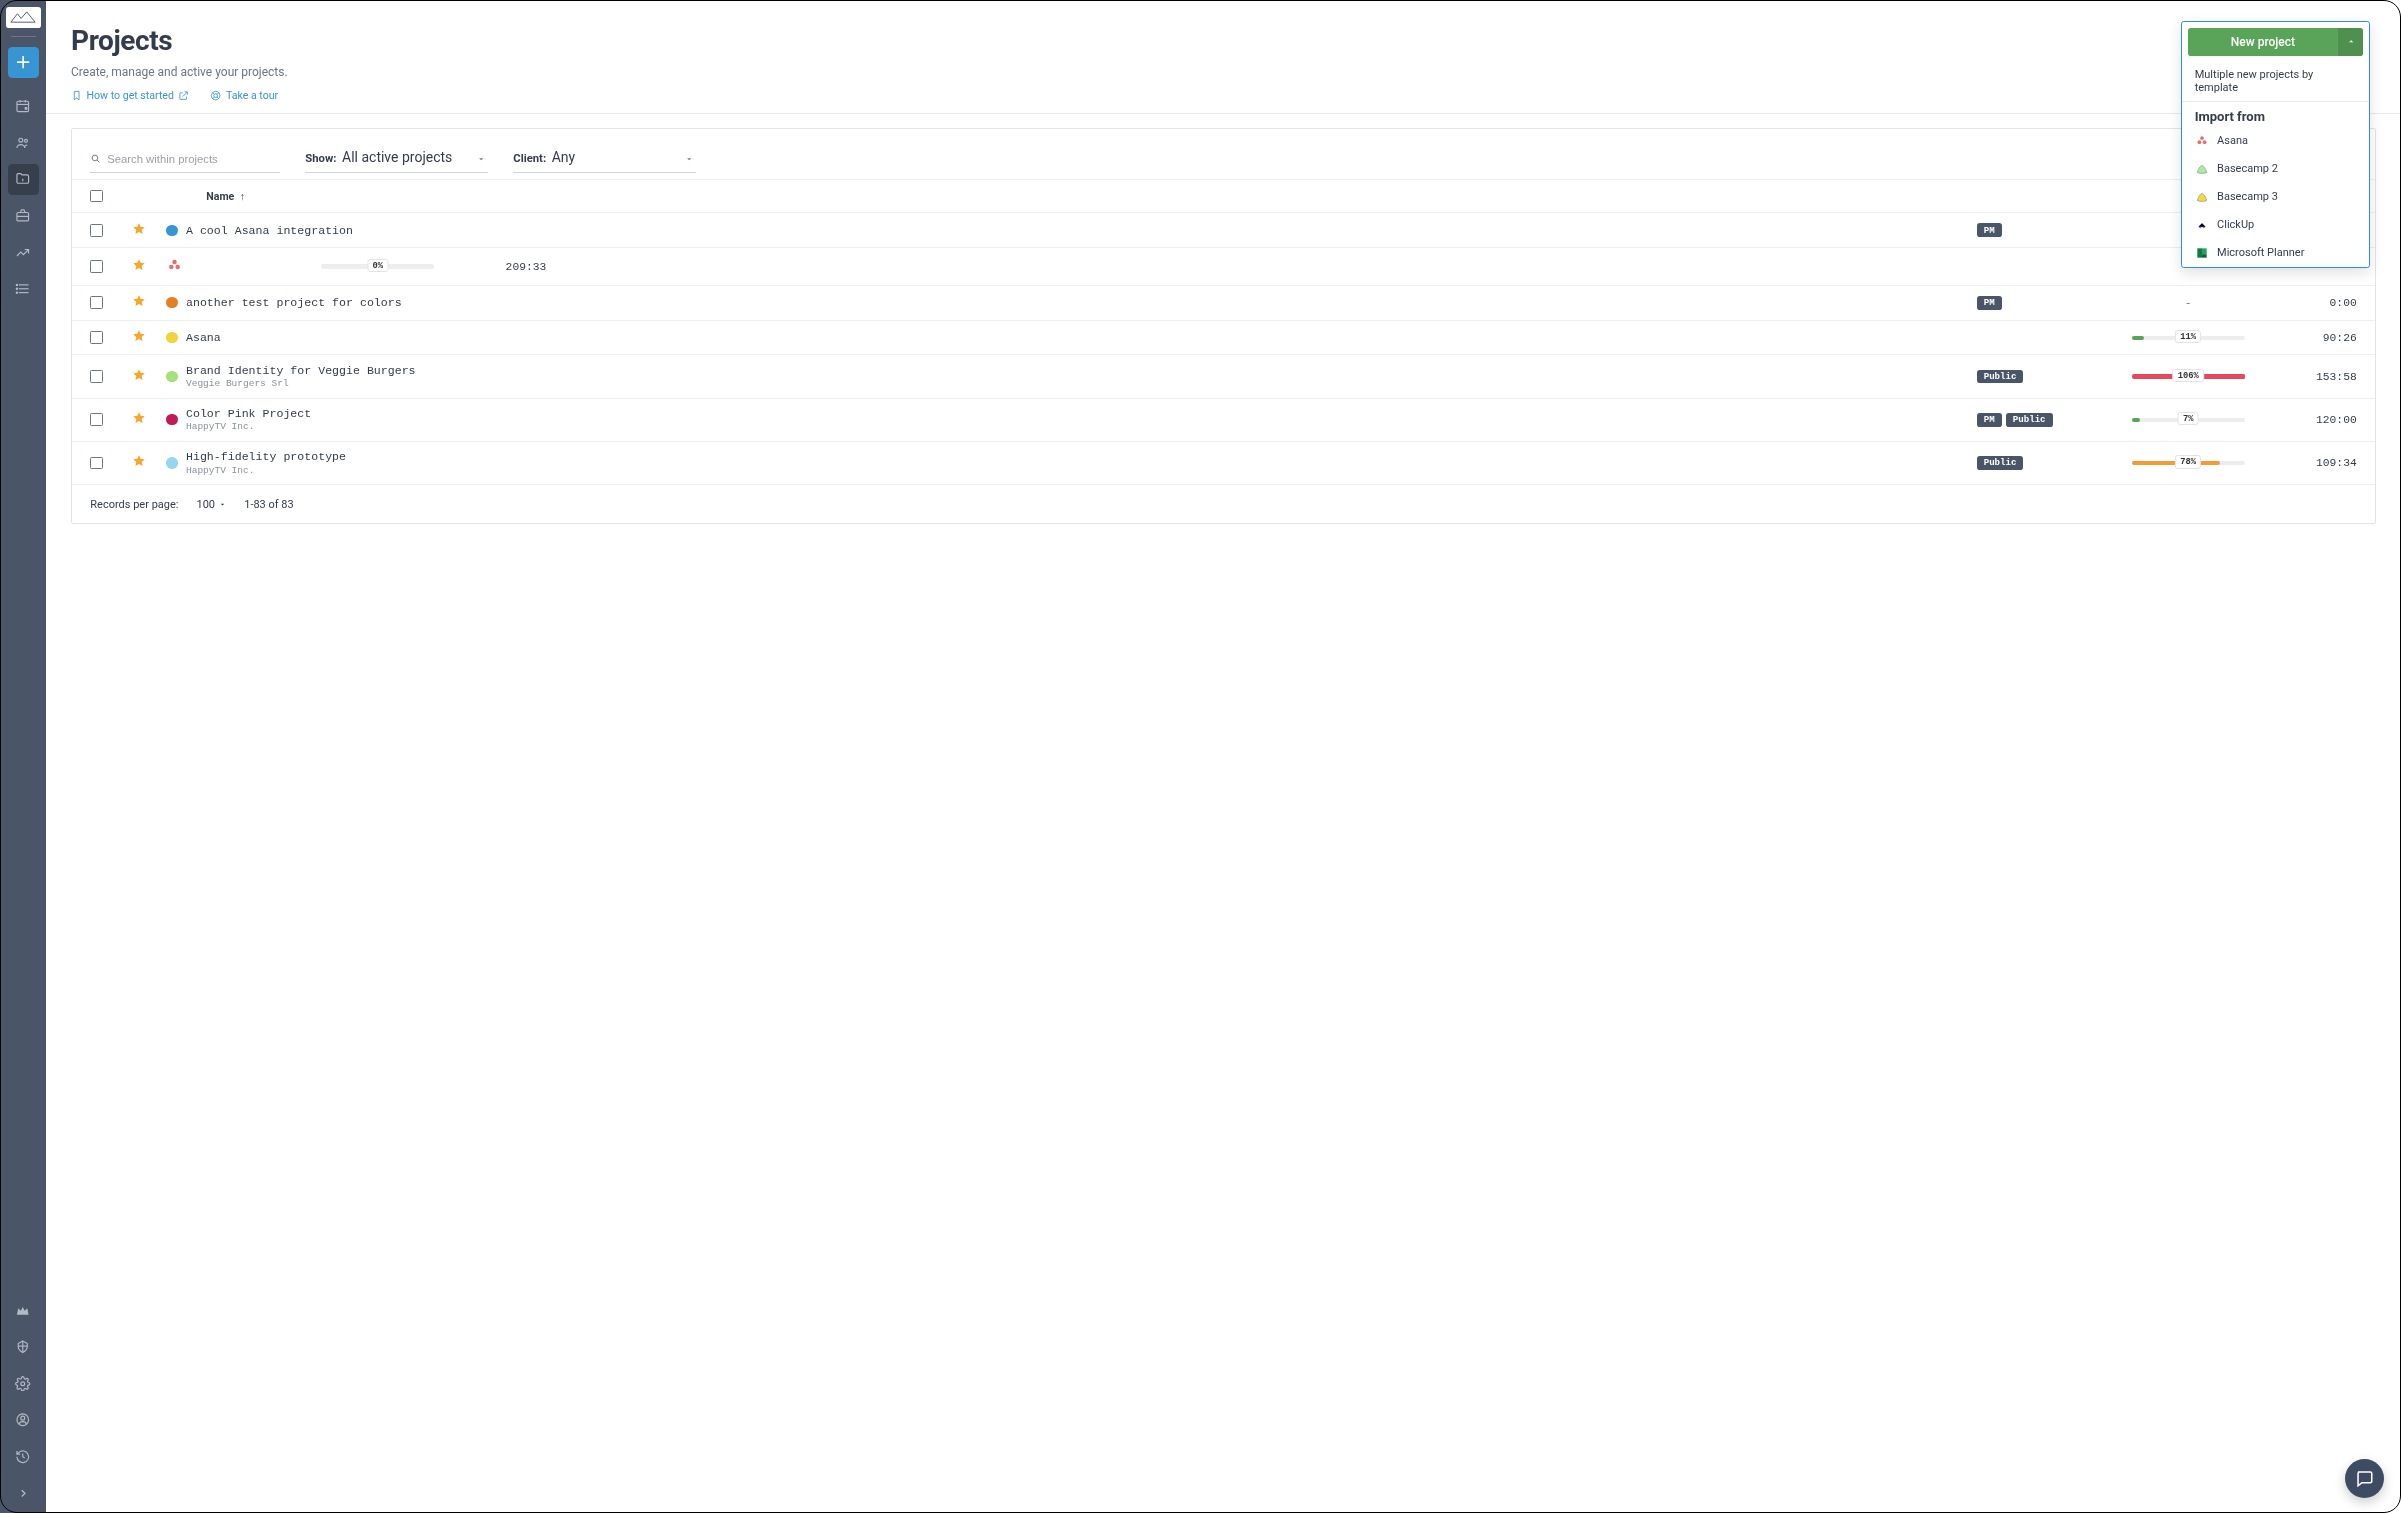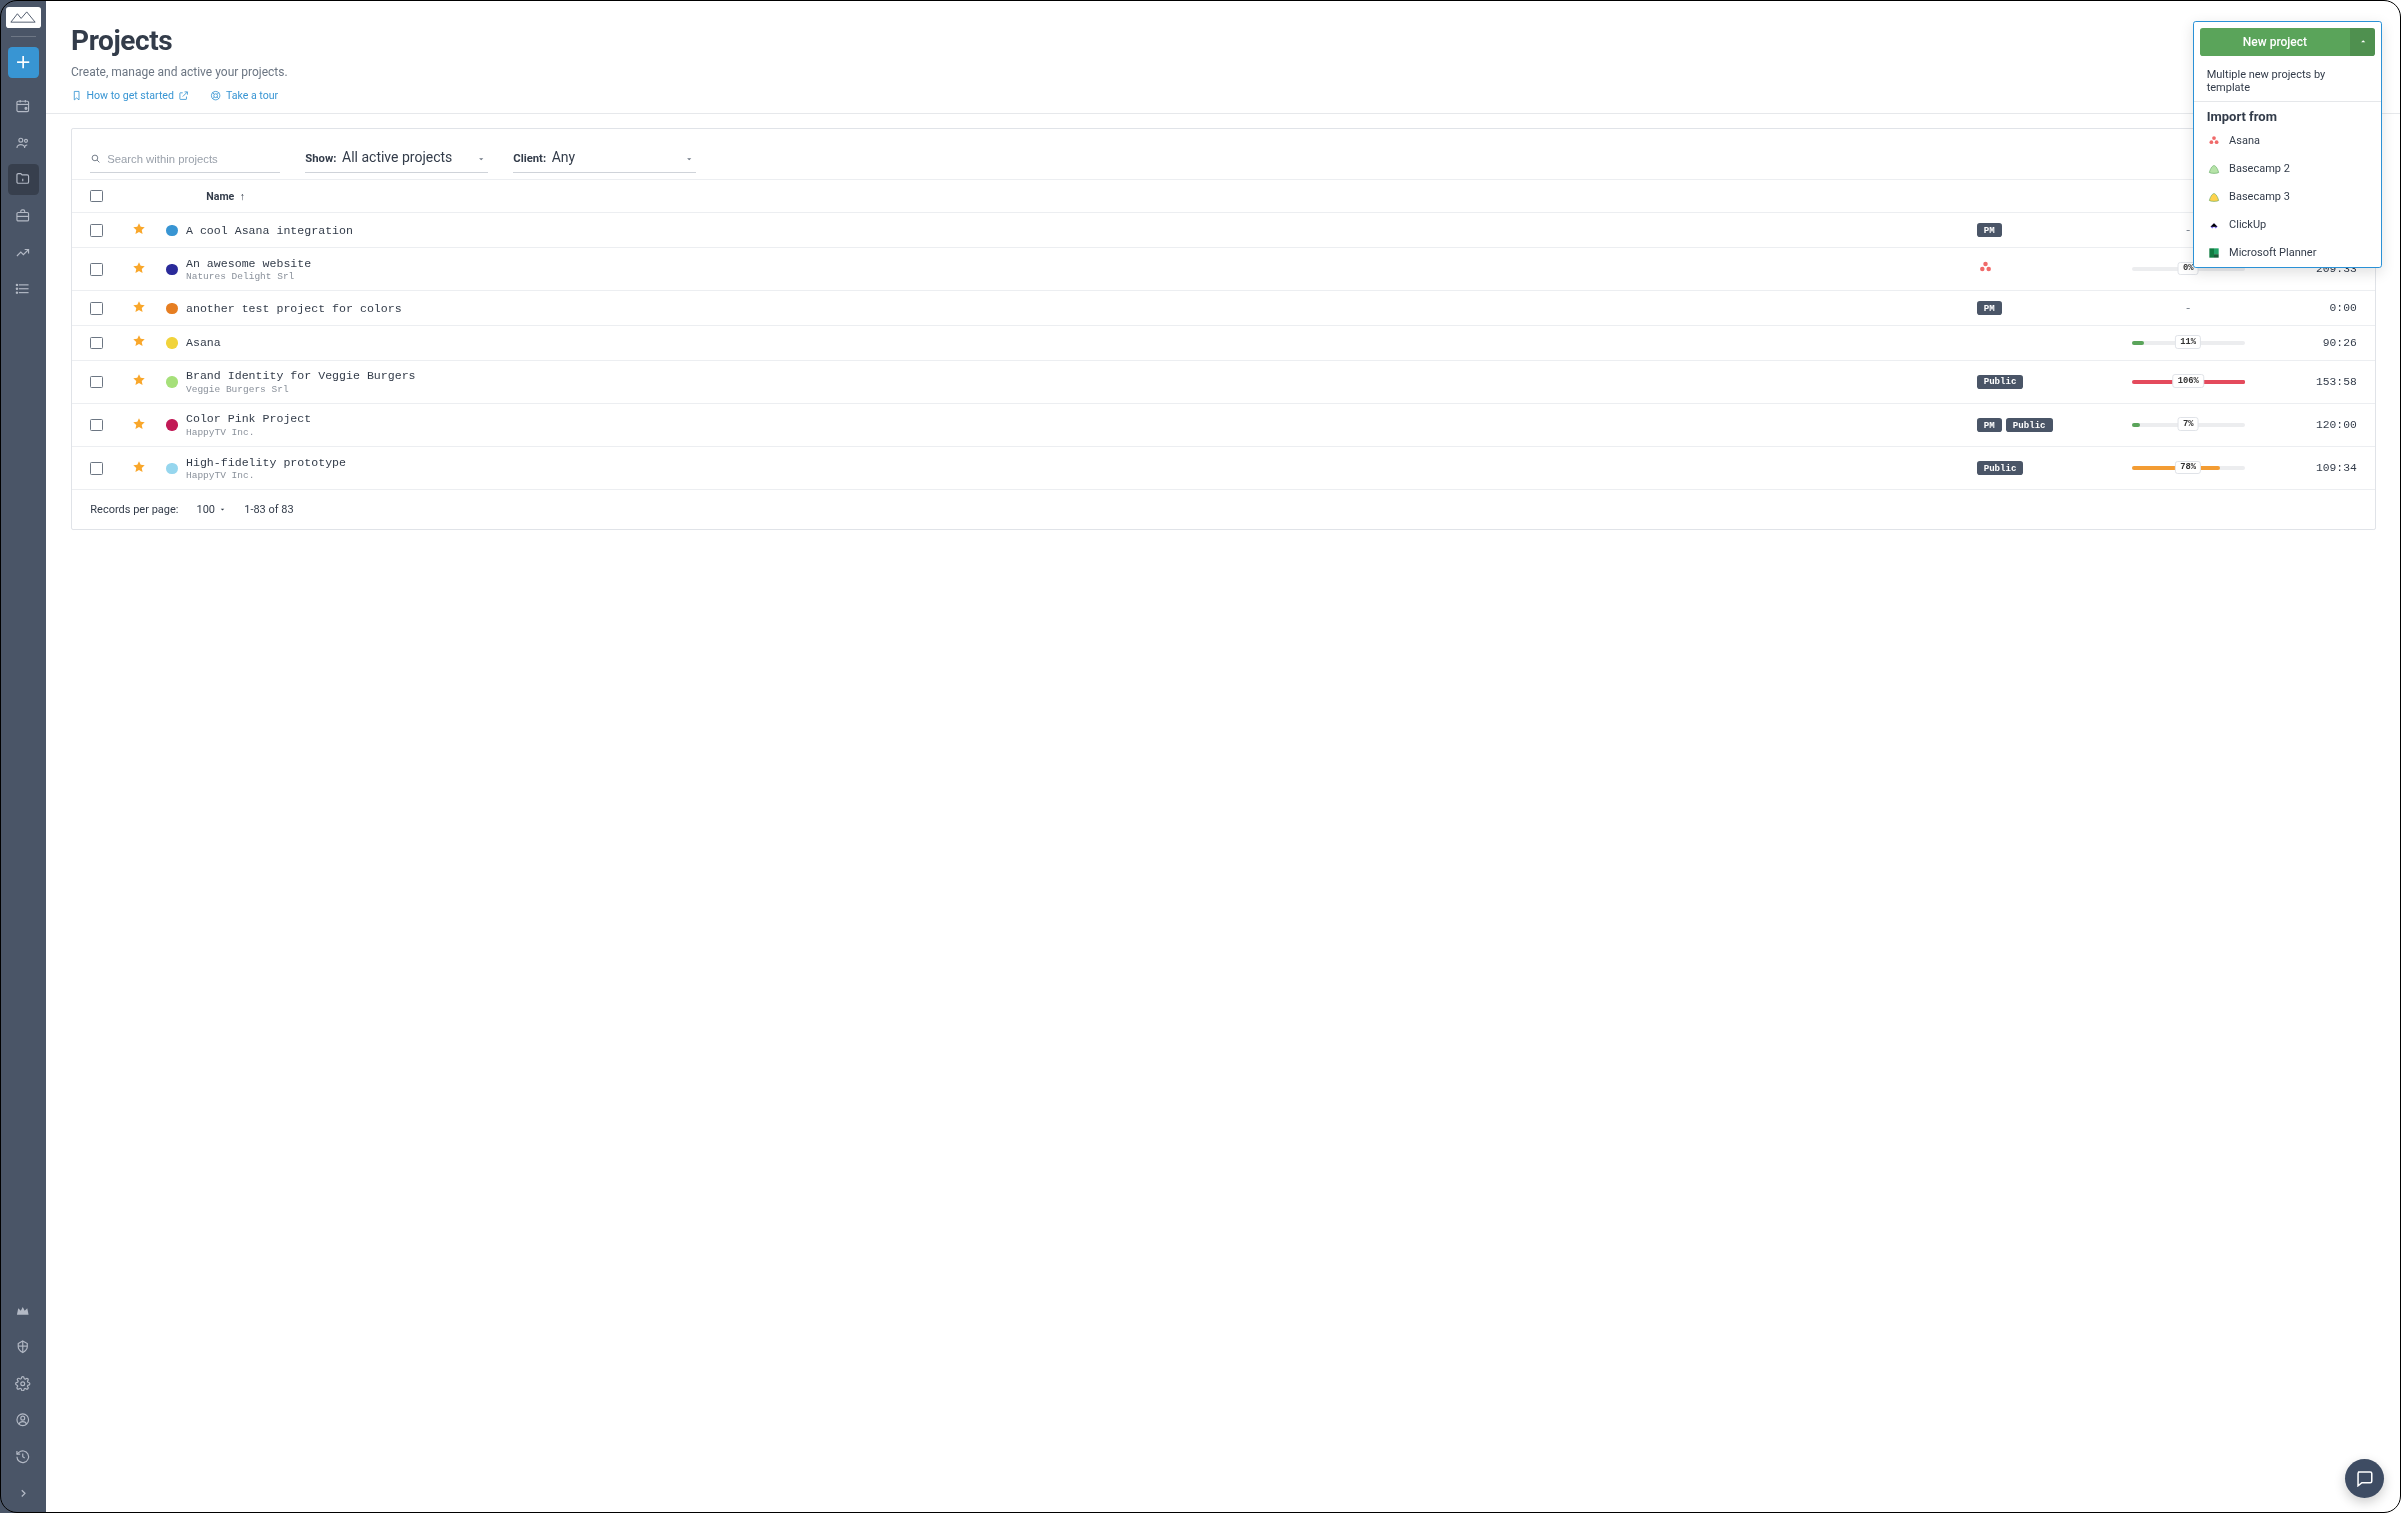--- a/index.html
+++ b/index.html
@@ -86,21 +86,21 @@
 .budget-cell { position:relative; display:flex; align-items:center; justify-content:flex-end; width:100%;}
 .budget-track{ position:relative; height:4.2px; background:#ecedef; border-radius:2.1px; width:113px;}
 .budget-fill{ position:absolute; left:0; top:0; height:4.2px; border-radius:2.1px;}
 .budget-label{ position:absolute; left:50%; transform:translateX(-50%); top:-5.6px; background:#fff; border:0.7px solid #e0e3e8; border-radius:2.8px; padding:0.7px 4.2px; font-size:8.8px; font-weight:600; color:#333;}
 .budget-dash{ color:#6c7683; width:100%; text-align:center; font-size:11.3px;}
 .time-val{ font-size:11.3px; color:#333c4a; text-align:right; display:block; width:100%;}
 .footer{ display:flex; align-items:center; gap:18px; padding:12.7px 18.3px; border-top:0.7px solid #eceef1; color:#333c4a; font-size:11px;}
 .per-page{ display:flex; align-items:center; gap:4.2px; cursor:pointer;}
 .dropdown-menu{
   position:absolute;
-  top: 21px; right: 19px;
+  top: 21px; right: 31px;
   width: 189px;
   background:#fff;
   border:1.4px solid #2a91d6;
   border-radius:2.8px;
   box-shadow: 0 4.2px 14px rgba(0,0,0,0.12);
   z-index: 50;
 }
 .new-project-btn{
   margin:5.6px; width: calc(100% - 11.3px);
   display:flex; align-items:stretch;
@@ -396,27 +396,20 @@
             </div>
             <div class="row">
               <div class="cell col-check">
                 <div class="checkbox"></div>
               </div>
               <div class="cell col-star">
                 <span class="star"><svg width="14" height="14" viewBox="0 0 24 24" fill="currentColor">
                     <path d="M12 2l2.9 6.3 6.9.7-5.1 4.7 1.4 6.8L12 17l-6.1 3.5 1.4-6.8L2.2 9l6.9-.7L12 2z"></path>
                   </svg></span>
               </div>
-              <div class="cell col-name">
-                <span class="dot" style="background:#2a2a9a"></span>
-                <div class="name-block">
-                  <span class="proj-name">An awesome website</span>
-                  <span class="client-name">Natures Delight Srl</span>
-                </div>
-              </div>
               <div class="cell col-labels">
                 <span class="asana-icon"><svg viewBox="0 0 24 24">
                     <circle cx="12" cy="7" r="3.2" fill="#f06a6a"></circle>
                     <circle cx="7.5" cy="14" r="3.2" fill="#f06a6a"></circle>
                     <circle cx="16.5" cy="14" r="3.2" fill="#f06a6a"></circle>
                   </svg></span>
               </div>
               <div class="cell col-budget">
                 <div class="budget-cell">
                   <div class="budget-track">

